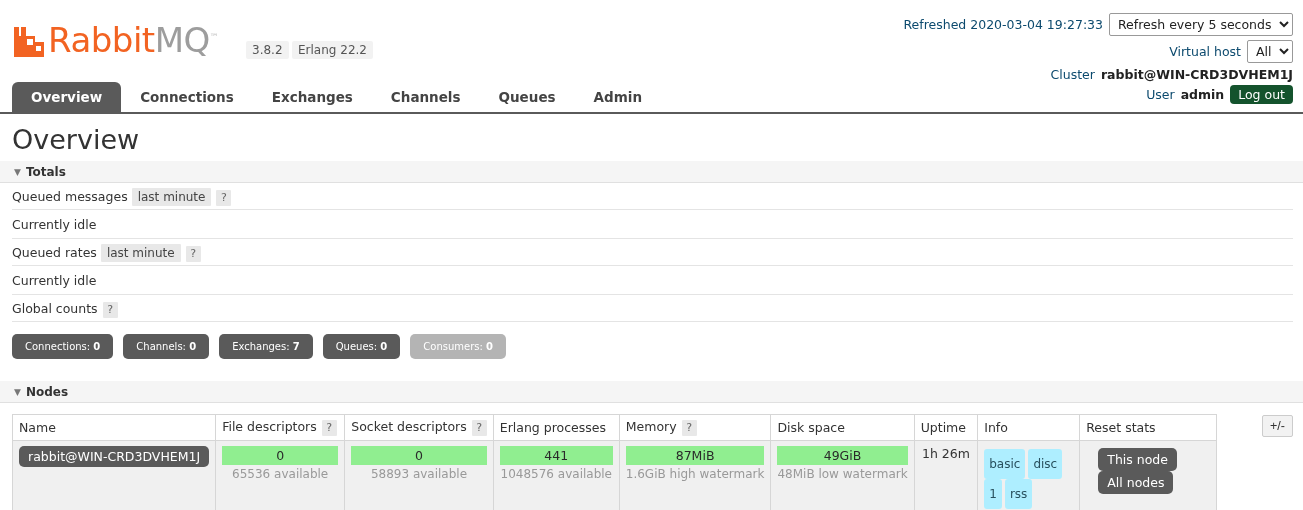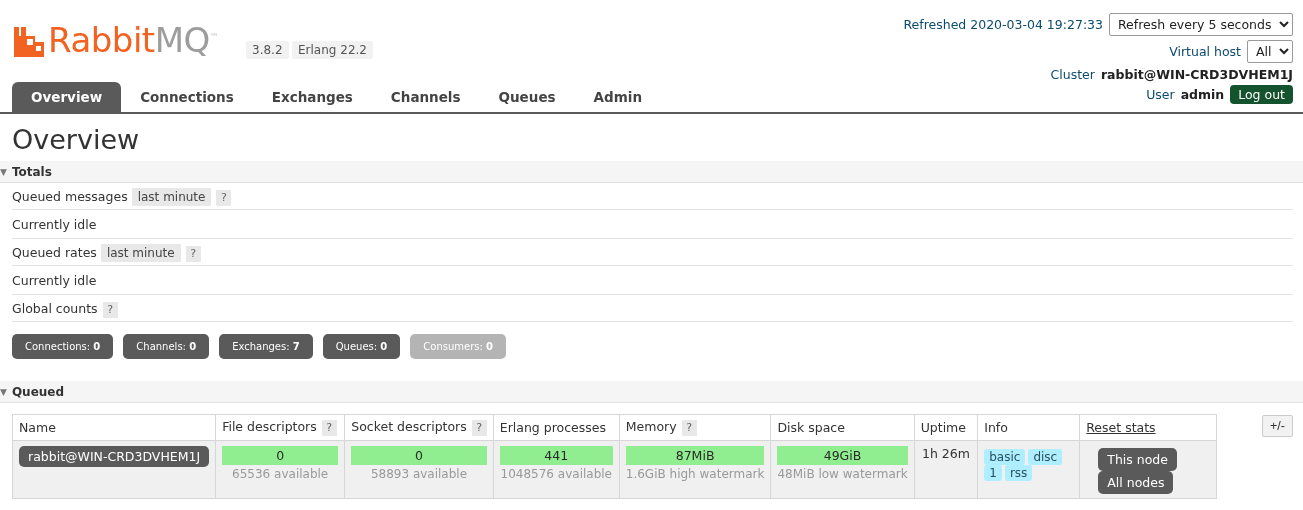--- a/index.html
+++ b/index.html
@@ -124,21 +124,21 @@
     color: #333333;
     margin: 5px 0 4px 12px;
     line-height: 34px;
   }
 
   .section-head {
     background: #f5f5f5;
     border-bottom: 1px solid #e0e0e0;
     height: 22px;
     line-height: 22px;
-    padding-left: 0;
+    padding-left: 14px;
     font-size: 12px;
     font-weight: bold;
     color: #333333;
     cursor: pointer;
   }
   .caret {
     display: inline-block;
     color: #777777;
     font-size: 9px;
     margin-right: 5px;
@@ -268,21 +268,21 @@
     color: #333333;
     font-size: 12.5px;
     padding-top: 8px;
   }
   .info-badge {
     display: inline-block;
     background: #aeeeff;
     color: #28505e;
     border-radius: 3px;
     font-size: 12px;
-    padding: 1px 5px;
+    padding: 8px 5px;
     margin-right: 3px;
     cursor: pointer;
   }
   .reset-btn {
     display: inline-block;
     background: #5a5a5a;
     color: #ffffff;
     border: none;
     border-radius: 5px;
     font-family: "DejaVu Sans", "Liberation Sans", sans-serif;
@@ -306,21 +306,21 @@
     line-height: 16px;
   }
   .col-name   { width: 196px; }
   .col-fd     { width: 130px; }
   .col-sd     { width: 137px; }
   .col-ep     { width: 127px; }
   .col-mem    { width: 131px; }
   .col-disk   { width: 126px; }
   .col-uptime { width: 67px; }
   .col-info   { width: 131px; }
-  .col-reset  { width: 155px; text-decoration: underline; }
+  .col-reset  { width: 155px; }
   .col-pm     { width: 26px; border: none !important; background: #ffffff !important; }
 </style>
 </head>
 <body>
 
 <div id="page">
 
   <div id="header">
 
     <div id="logo-block">
@@ -417,21 +417,21 @@
         <span>Queues:</span>
         <b>0</b>
       </button>
       <button class="count-btn muted">
         <span>Consumers:</span>
         <b>0</b>
       </button>
     </div>
 
     <div class="section-head" id="nodes-head">
-      <span class="caret">▼</span><span>Queued</span>
+      <span class="caret">▼</span><span>Nodes</span>
     </div>
 
     <div id="nodes-table-wrap">
       <button id="plusminus">+/-</button>
       <table class="nodes">
         <thead>
           <tr>
             <th class="col-name">
               <span>Name</span>
             </th>

